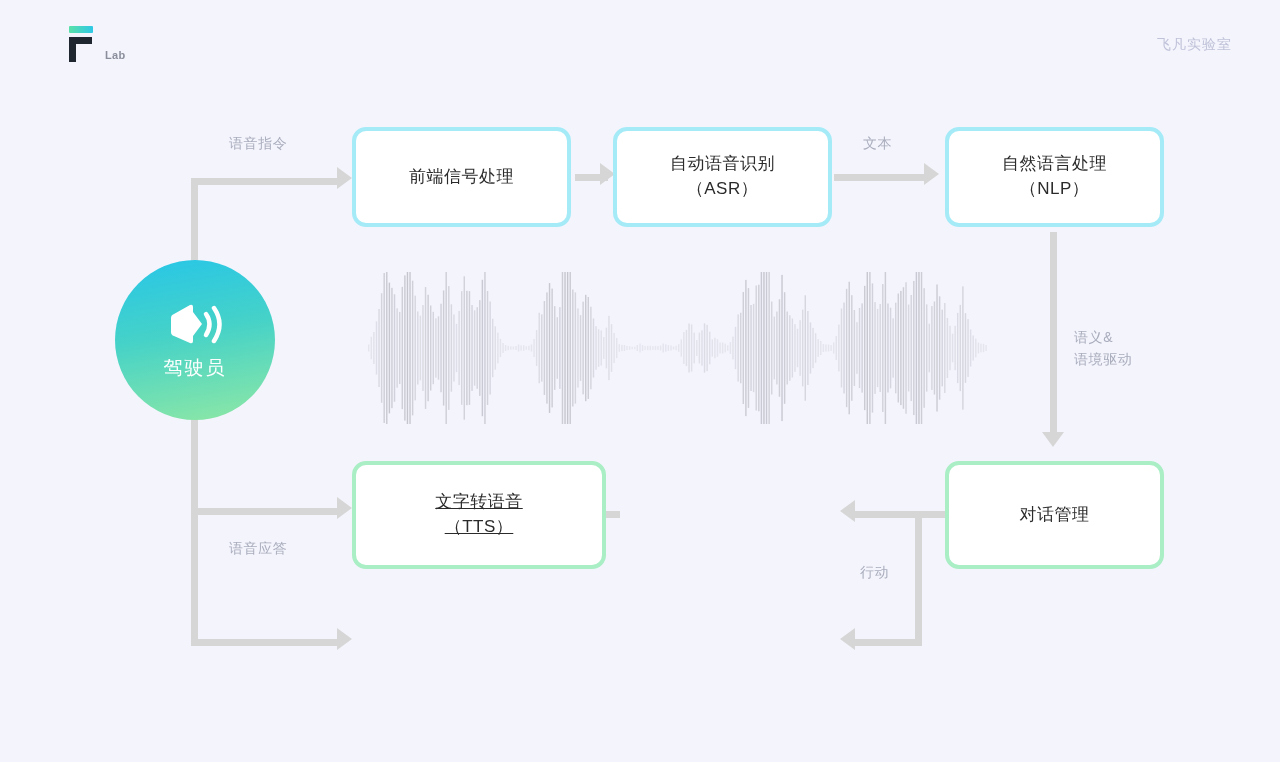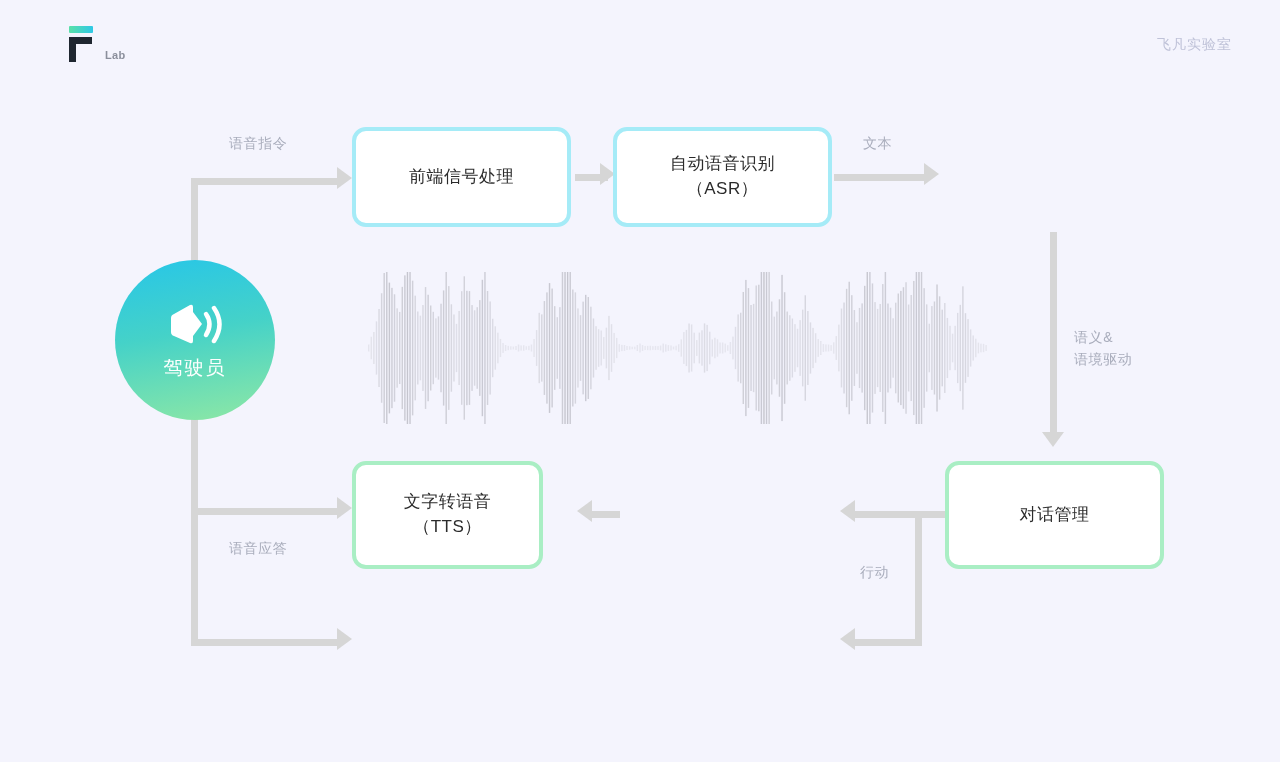--- a/index.html
+++ b/index.html
@@ -468,25 +468,29 @@
 
   <div class="node cyan" style="left:352px; top:127px; width:219px; height:100px;">
     <span class="label">前端信号处理</span>
   </div>
 
   <div class="node cyan" style="left:613px; top:127px; width:219px; height:100px;">
     <span class="label">自动语音识别
 （ASR）</span>
   </div>
 
+  <div class="node cyan" style="left:945px; top:127px; width:219px; height:100px;">
+    <span class="label">自然语言处理
+（NLP）</span>
+  </div>
 
   <div class="node green" style="left:945px; top:461px; width:219px; height:108px;">
     <span class="label">对话管理</span>
   </div>
 
 
-  <div class="node green" style="left:352px; top:461px; width:191px; height:108px;">
+  <div class="node green" style="left:352px; top:461px; width:254px; height:108px;text-decoration:underline;">
     <span class="label">文字转语音
 （TTS）</span>
   </div>
 
 
 </div>
 
 </body></html>

